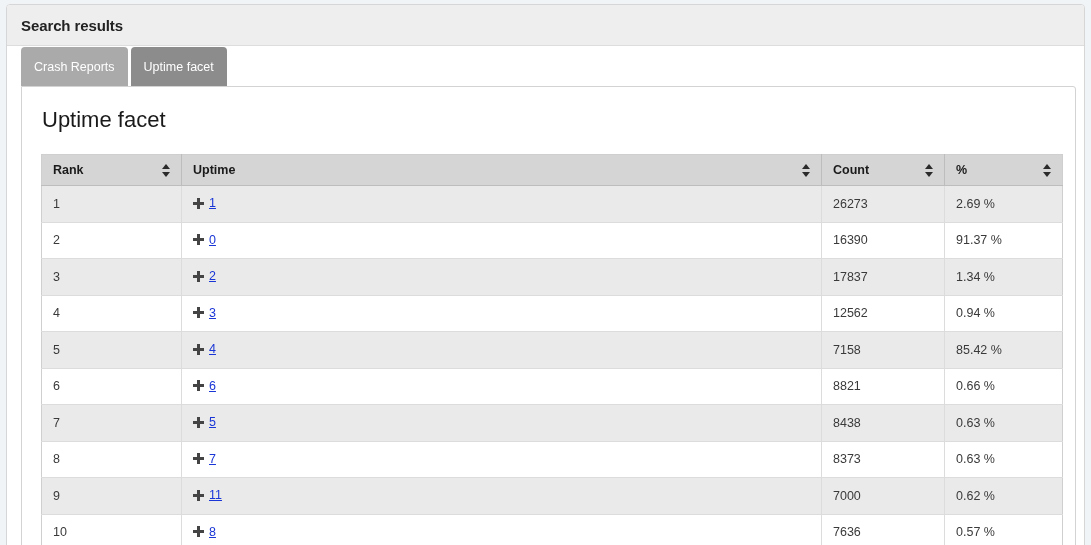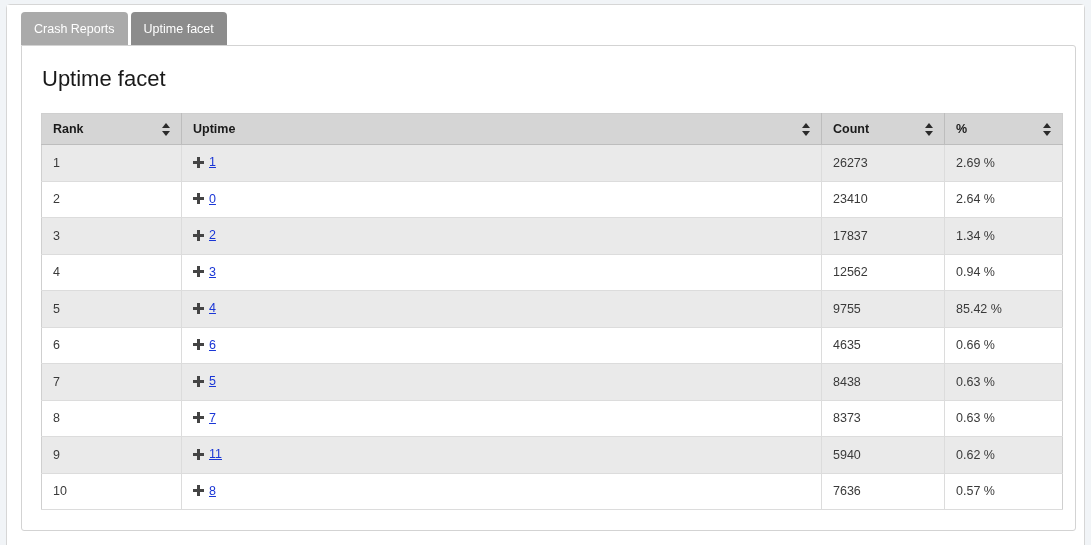--- a/index.html
+++ b/index.html
@@ -58,21 +58,21 @@
     position: relative;
     display: flex;
     align-items: flex-end;
     padding-left: 14px;
     height: 29px;
   }
   .tab {
     display: inline-flex;
     align-items: center;
     justify-content: center;
-    height: 33px;
+    height: 39px;
     padding: 12px 13px;
     margin-right: 3px;
     font-size: 12.5px;
     color: #ffffff;
     background: #aaaaaa;
     border-radius: 4px 4px 0 0;
     box-sizing: border-box;
     cursor: pointer;
     user-select: none;
   }
@@ -216,20 +216,23 @@
     cursor: pointer;
   }
 </style>
 </head>
 <body>
 
 <div class="screen">
 
   <div class="panel">
 
+    <div class="panel-header">
+      <span class="panel-header-title">Search results</span>
+    </div>
 
     <div class="panel-body">
 
       <div class="tabs">
         <div class="tab">
           <span>Crash Reports</span>
         </div>
         <div class="tab active">
           <span>Uptime facet</span>
         </div>
@@ -283,22 +286,22 @@
                   </span></td>
                 <td>26273</td>
                 <td>2.69 %</td>
               </tr>
               <tr class="row-even">
                 <td>2</td>
                 <td><span class="uptime-cell">
                     <span class="plus-icon"></span>
                     <a class="facet-link">0</a>
                   </span></td>
-                <td>23410</td>
-                <td>2.64 %</td>
+                <td>16390</td>
+                <td>91.37 %</td>
               </tr>
               <tr class="row-odd">
                 <td>3</td>
                 <td><span class="uptime-cell">
                     <span class="plus-icon"></span>
                     <a class="facet-link">2</a>
                   </span></td>
                 <td>17837</td>
                 <td>1.34 %</td>
               </tr>
@@ -310,30 +313,30 @@
                   </span></td>
                 <td>12562</td>
                 <td>0.94 %</td>
               </tr>
               <tr class="row-odd">
                 <td>5</td>
                 <td><span class="uptime-cell">
                     <span class="plus-icon"></span>
                     <a class="facet-link">4</a>
                   </span></td>
-                <td>9755</td>
+                <td>7158</td>
                 <td>85.42 %</td>
               </tr>
               <tr class="row-even">
                 <td>6</td>
                 <td><span class="uptime-cell">
                     <span class="plus-icon"></span>
                     <a class="facet-link">6</a>
                   </span></td>
-                <td>4635</td>
+                <td>8821</td>
                 <td>0.66 %</td>
               </tr>
               <tr class="row-odd">
                 <td>7</td>
                 <td><span class="uptime-cell">
                     <span class="plus-icon"></span>
                     <a class="facet-link">5</a>
                   </span></td>
                 <td>8438</td>
                 <td>0.63 %</td>
@@ -346,21 +349,21 @@
                   </span></td>
                 <td>8373</td>
                 <td>0.63 %</td>
               </tr>
               <tr class="row-odd">
                 <td>9</td>
                 <td><span class="uptime-cell">
                     <span class="plus-icon"></span>
                     <a class="facet-link">11</a>
                   </span></td>
-                <td>5940</td>
+                <td>7000</td>
                 <td>0.62 %</td>
               </tr>
               <tr class="row-even">
                 <td>10</td>
                 <td><span class="uptime-cell">
                     <span class="plus-icon"></span>
                     <a class="facet-link">8</a>
                   </span></td>
                 <td>7636</td>
                 <td>0.57 %</td>

